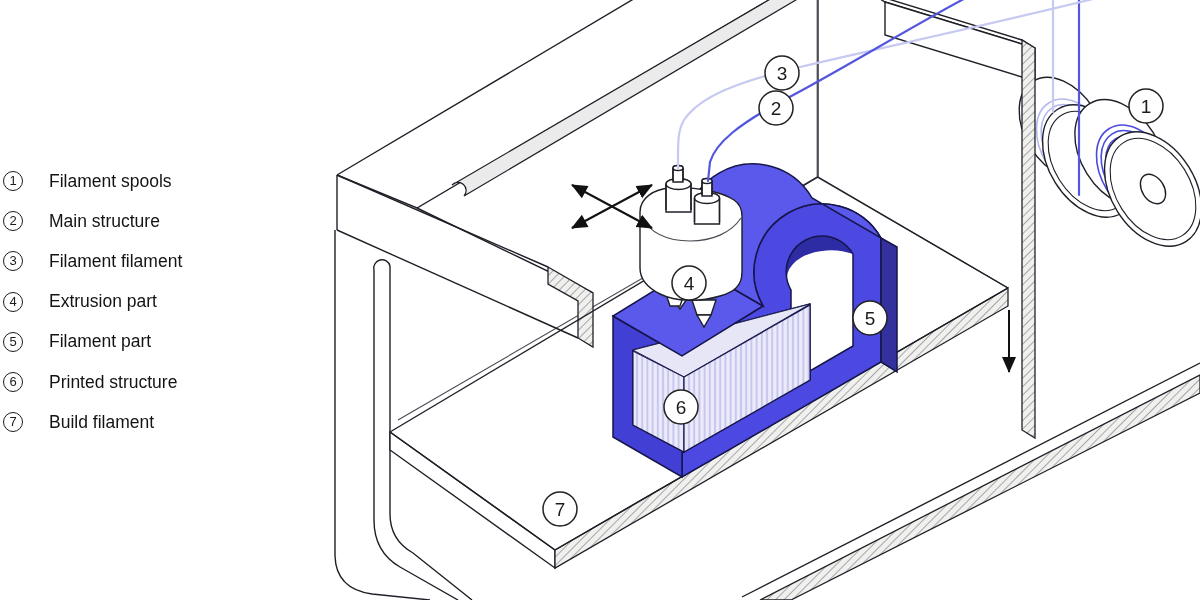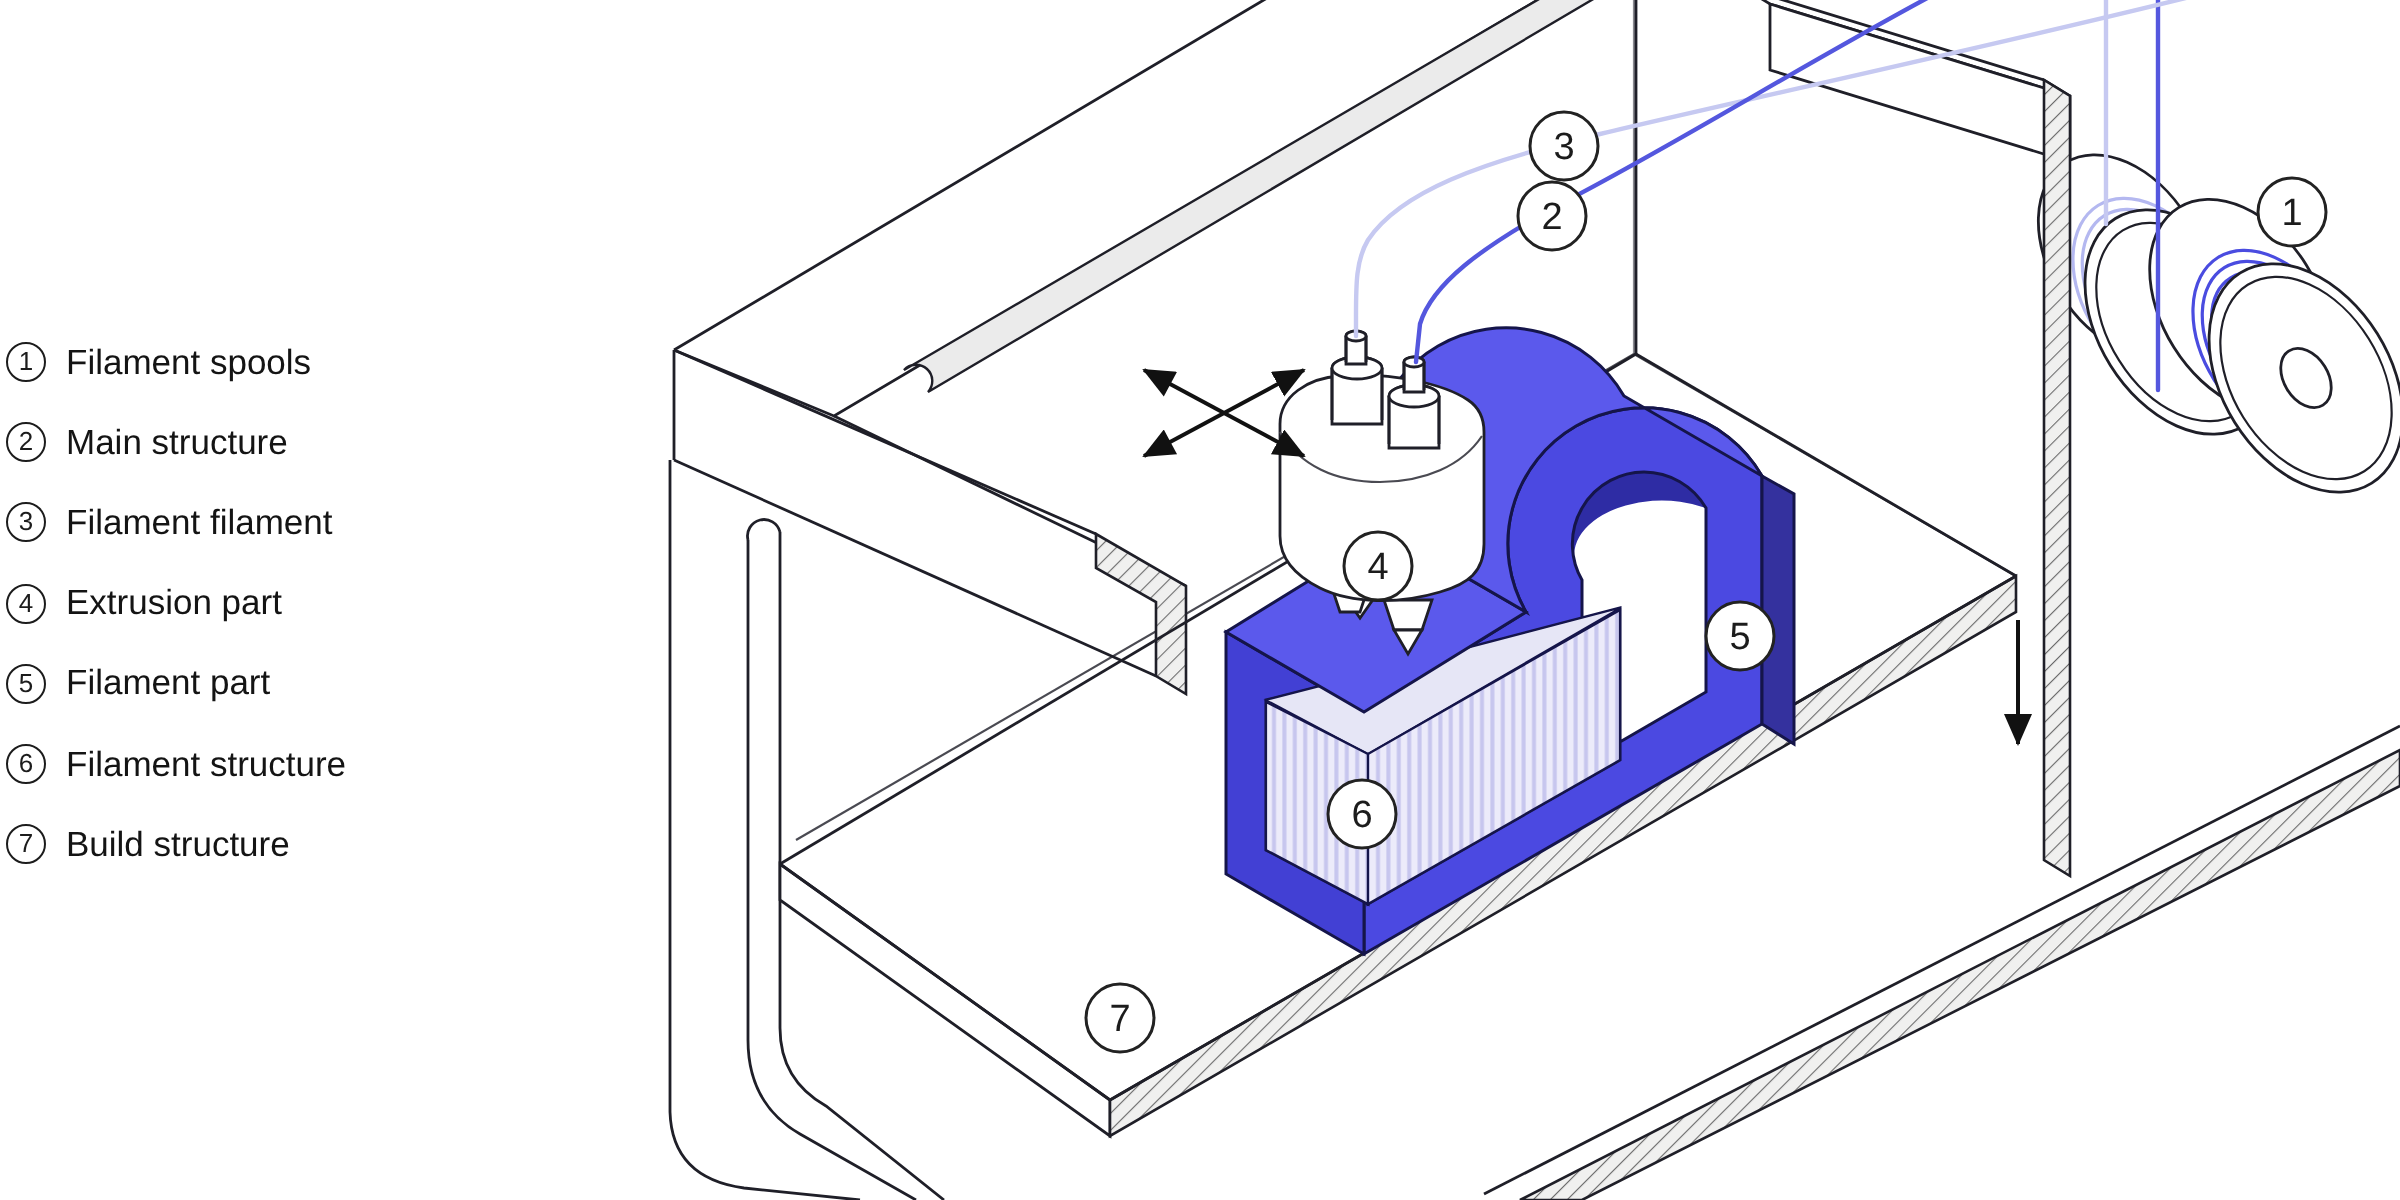--- a/index.html
+++ b/index.html
@@ -5,21 +5,21 @@
   html,body{margin:0;padding:0;background:#fff;}
   .stage{position:relative;width:1200px;height:600px;background:#fff;overflow:hidden;
          font-family:"Liberation Sans",sans-serif;}
   .stage svg{position:absolute;left:0;top:0;}
   
   .legend{position:absolute;left:0;top:0;width:230px;height:600px;}
   .legend-row{position:absolute;left:3px;display:flex;align-items:center;height:22px;}
   .legend-circle{box-sizing:border-box;width:20px;height:20px;border:1.3px solid #1c1c1c;
     border-radius:50%;font-size:13px;line-height:17.5px;text-align:center;color:#1c1c1c;
     flex:0 0 20px;}
-  .legend-label{margin-left:10px;font-size:17.5px;color:#141414;white-space:nowrap;}
+  .legend-label{margin-left:26px;font-size:17.5px;color:#141414;white-space:nowrap;}
   
   .ln{fill:none;stroke:#1f1f28;stroke-width:1.4;}
   .lnthin{fill:none;stroke:#4a4a52;stroke-width:1.1;}
   .lngray{fill:none;stroke:#8a8a90;stroke-width:1.1;}
   .wh{fill:#ffffff;stroke:#1f1f28;stroke-width:1.4;}
   .hatch{fill:url(#hatch);stroke:#1f1f28;stroke-width:1.3;}
   .slot{fill:#ebebeb;stroke:#1f1f28;stroke-width:1.2;}
   .pt-main{fill:var(--c-part,#4b49e1);stroke:#15154a;stroke-width:1.5;fill-rule:evenodd;}
   .pt-left{fill:#4240d4;stroke:#15154a;stroke-width:1.5;}
   .pt-top{fill:var(--c-part-top,#5b59ec);stroke:#15154a;stroke-width:1.5;}
@@ -237,21 +237,21 @@
       <div class="legend-row" style="top: 290.6px;">
         <span class="legend-circle">4</span>
         <span class="legend-label">Extrusion part</span>
       </div>
       <div class="legend-row" style="top: 330.8px;">
         <span class="legend-circle">5</span>
         <span class="legend-label">Filament part</span>
       </div>
       <div class="legend-row" style="top: 371px;">
         <span class="legend-circle">6</span>
-        <span class="legend-label">Filament structure</span>
+        <span class="legend-label">Printed structure</span>
       </div>
       <div class="legend-row" style="top: 411.2px;">
         <span class="legend-circle">7</span>
-        <span class="legend-label">Build structure</span>
+        <span class="legend-label">Build filament</span>
       </div>
     </div>
 
 </div>
 
 </body></html>

